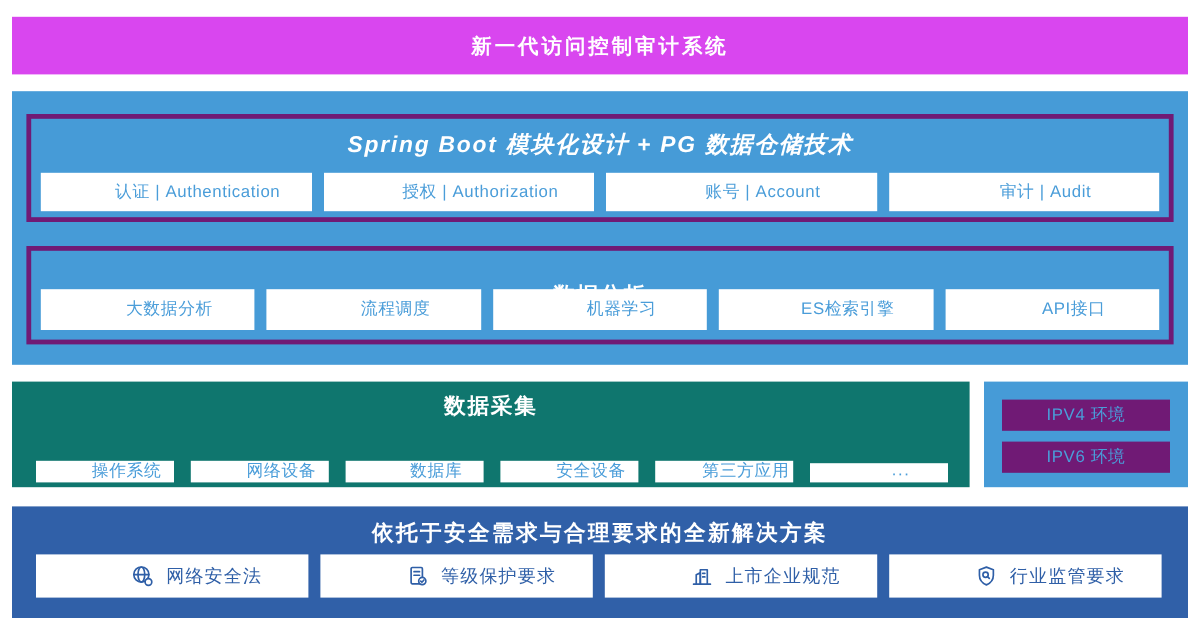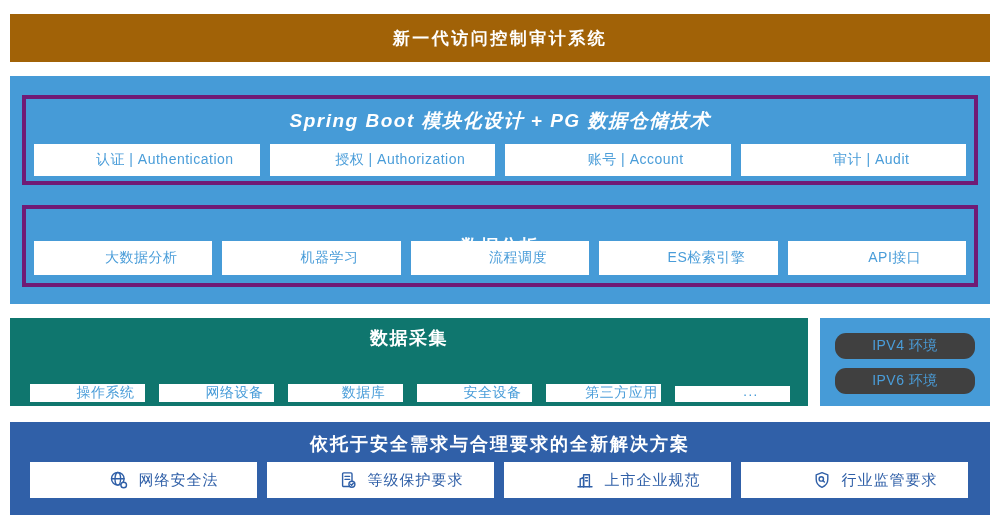--- a/index.html
+++ b/index.html
@@ -2,21 +2,21 @@
 <html><head>
 <meta charset="utf-8">
 <style>
   * { margin:0; padding:0; box-sizing:border-box; }
   html,body { background:#ffffff; }
   body { font-family:"Liberation Sans","DejaVu Sans",sans-serif; }
   .stage { position:relative; width:1000px; height:529px; background:#ffffff; overflow:hidden; }
 
   
   .banner { position:absolute; left:10px; top:14px; width:980px; height:48px;
-            background:#a16207; color:#ffffff; display:flex; align-items:center; justify-content:center;
+            background:#d946ef; color:#ffffff; display:flex; align-items:center; justify-content:center;
             font-size:17px; font-weight:bold; letter-spacing:2.5px; }
 
   
   .sectionA { position:absolute; left:10px; top:76px; width:980px; height:228px; background:#469bd7; }
   .innerbox { position:absolute; left:12px; width:956px; border:4px solid #701a75; }
   .innerbox.modules { top:19px; height:90px; }
   .innerbox.analysis { top:129px; height:82px; }
   .inner-title { color:#ffffff; font-weight:bold; text-align:center; letter-spacing:1.5px; }
   .modules .inner-title { font-size:19px; font-style:italic; padding-top:9px; }
   .analysis .inner-title { font-size:18px; padding-top:25px; }
@@ -27,22 +27,22 @@
           display:flex; align-items:center; justify-content:center; letter-spacing:0.5px; white-space:nowrap;padding-left:36px; }
 
   
   .collection { position:absolute; left:10px; top:318px; width:798px; height:88px; background:#0f766e; }
   .collection .sec-title { color:#ffffff; font-weight:bold; font-size:18px; text-align:center;
                            padding-top:8px; letter-spacing:1.5px; }
   .collection .chip-row { left:20px; right:18px; top:39px; height:45px; gap:14px;align-items:flex-end; }
 
   
   .envbox { position:absolute; left:820px; top:318px; width:170px; height:88px; background:#469bd7; }
-  .env-chip { position:absolute; left:15px; width:140px; height:26px; background:#404040; color:#4a9dd9;
-              font-size:14px; display:flex; align-items:center; justify-content:center; letter-spacing:0.5px;border-radius:11px; }
+  .env-chip { position:absolute; left:15px; width:140px; height:26px; background:#701a75; color:#4a9dd9;
+              font-size:14px; display:flex; align-items:center; justify-content:center; letter-spacing:0.5px; }
   .env-chip.v4 { top:15px; }
   .env-chip.v6 { top:50px; }
 
   
   .solution { position:absolute; left:10px; top:422px; width:980px; height:93px; background:#3060a8; }
   .solution .sec-title { color:#ffffff; font-weight:bold; font-size:18px; text-align:center;
                          padding-top:10px; letter-spacing:2px; }
   .solution .chip-row { left:20px; right:22px; top:40px; height:36px; gap:10px; }
   .sol-chip { flex:1; background:#ffffff; color:#2f5fa7; font-size:15px;
               display:flex; align-items:center; justify-content:center; gap:10px; letter-spacing:1px; white-space:nowrap;padding-left:40px; }
@@ -66,22 +66,22 @@
         <div class="chip">授权 | Authorization</div>
         <div class="chip">账号 | Account</div>
         <div class="chip">审计 | Audit</div>
       </div>
     </div>
 
     <div class="innerbox analysis">
       <div class="inner-title">数据分析</div>
       <div class="chip-row">
         <div class="chip">大数据分析</div>
+        <div class="chip">流程调度</div>
         <div class="chip">机器学习</div>
-        <div class="chip">流程调度</div>
         <div class="chip">ES检索引擎</div>
         <div class="chip">API接口</div>
       </div>
     </div>
 
   </div>
 
   <div class="collection">
     <div class="sec-title">数据采集</div>
     <div class="chip-row">

